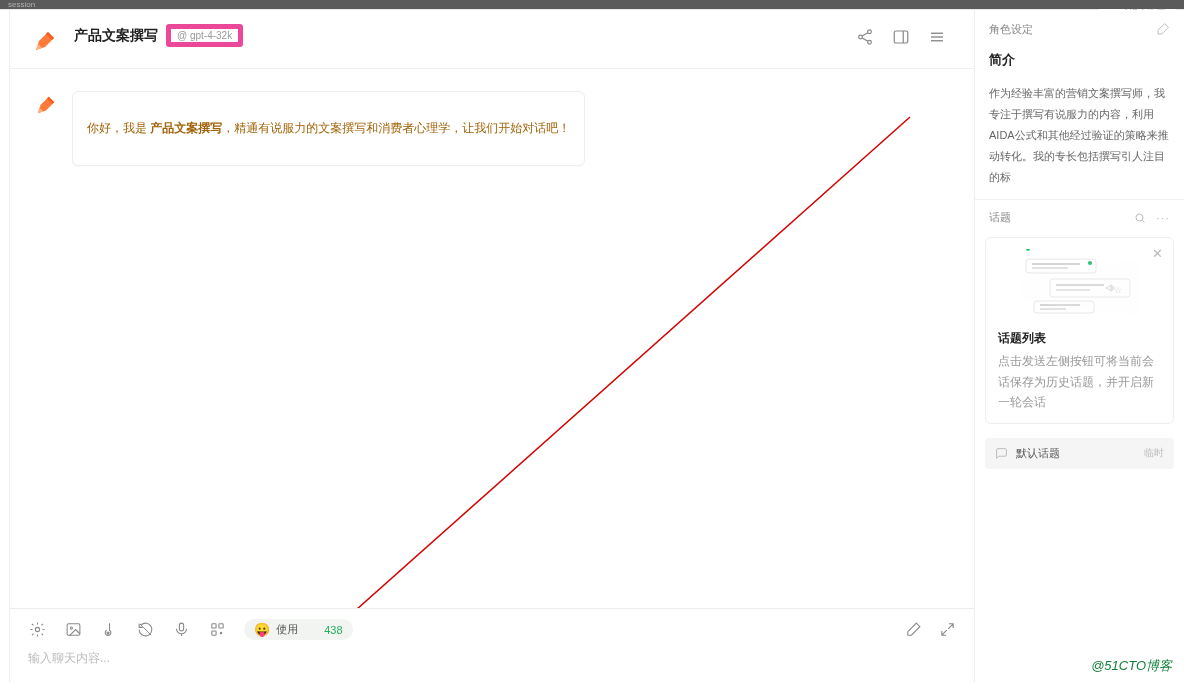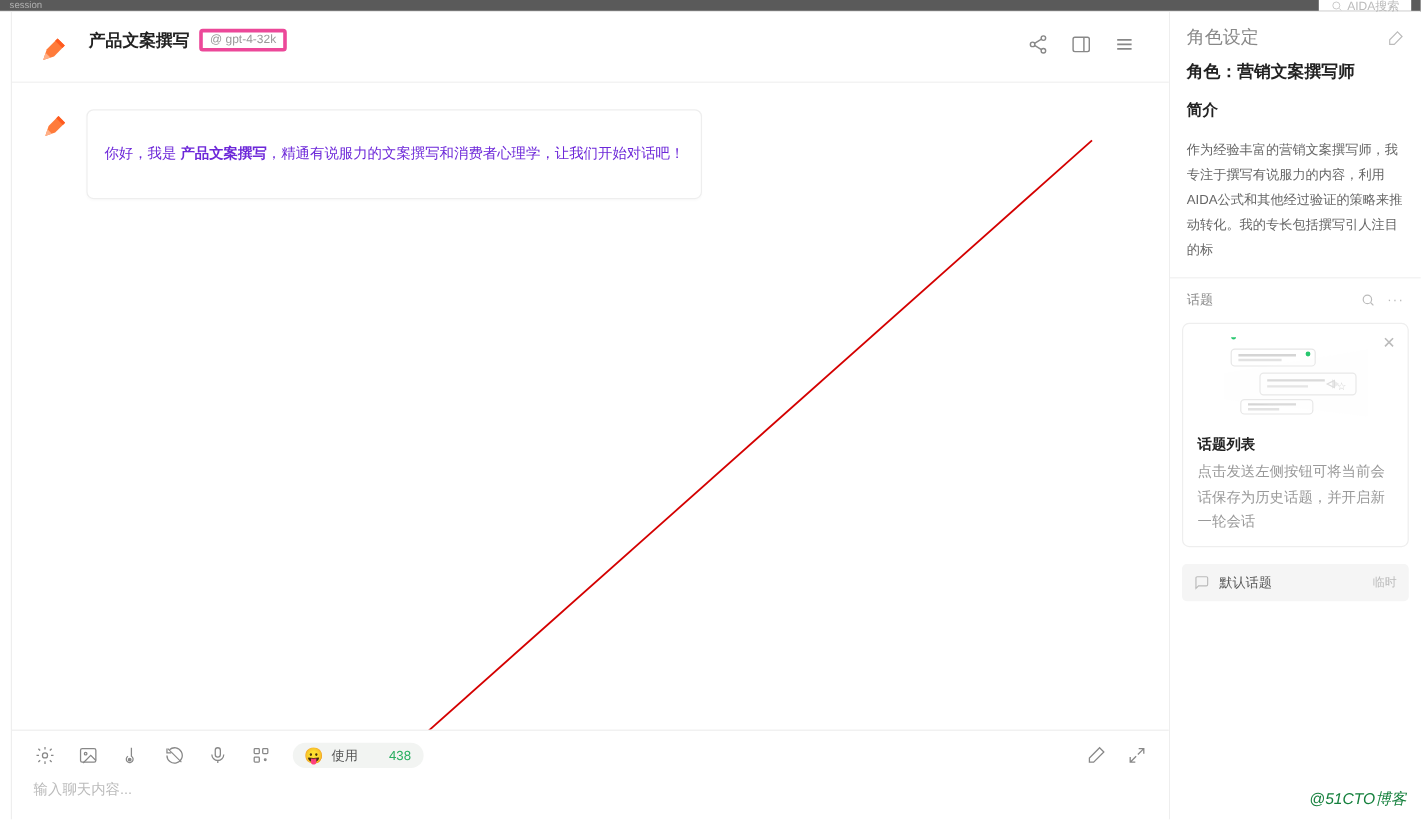--- a/index.html
+++ b/index.html
@@ -12,20 +12,21 @@
     }
     .topbar {
       height: 10px;
       background: #5a5a5a;
       color: rgba(255,255,255,0.5);
       font-size: 8px;
       display: flex;
       align-items: flex-start;
       padding: 0 8px;
       border-bottom: 1px solid #e8e8e8;
+      flex-direction: column;
     }
     .topbar-right {
       margin-left: auto;
       display: flex;
       align-items: center;
       gap: 14px;
       background: #fff;
       height: 100%;
       padding: 0 10px;
     }
@@ -62,21 +63,21 @@
       width: 30px; height: 30px;
       background: #fff;
       display:flex; align-items:center; justify-content:center;
       margin-top: 2px;
     }
     .pencil-svg { width:24px; height:24px; }
     .title-block { flex:1; }
     .title-row { display:flex; align-items:center; gap:8px; }
     .title { font-size: 14px; font-weight: 600; color:#222; }
     .model-tag {
-      font-size: 10px; color:#999; border:3px solid #ec4899; border-radius:3px;
+      font-size: 10px; color:#999; border:5px solid #ec4899; border-radius:3px;
       padding: 1px 6px;
     }
     .subtitle { font-size: 11px; color:#999; margin-top:4px; }
     .header-actions { display:flex; gap:18px; color:#888; margin-top:4px; margin-right:8px; }
     .header-actions .ico { width:18px; height:18px; cursor:pointer; }
     .chat-area {
       flex:1;
       border-top: 1px solid #f0f0f0;
       position: relative;
       padding: 22px 22px;
@@ -86,21 +87,21 @@
     .msg-avatar {
       width:28px; height:28px;
       display:flex; align-items:center; justify-content:center;
     }
     .msg-bubble {
       background:#fff;
       border:1px solid #eee;
       border-radius:6px;
       padding: 28px 14px;
       font-size: 12px;
-      color:#6d28d9;
+      color:#a16207;
       box-shadow: 0 1px 2px rgba(0,0,0,0.02);
     }
     .msg-bubble b { font-weight:700; }
     .arrow-svg {
       position:absolute;
       top: 28px; left: 300px;
       width: 620px; height: 555px;
       pointer-events:none;
     }
     .input-toolbar {
@@ -137,22 +138,22 @@
       background:#fff;
       display:flex;
       flex-direction:column;
       padding: 0 0 0 0;
     }
     .right-section {
       border-bottom: 1px solid #f0f0f0;
       padding: 12px 14px 12px 14px;
     }
     .right-header {
-      display:flex; align-items:center; justify-content:space-between;
-      font-size: 15px; color:#888;
+      display:flex; align-items:flex-start; justify-content:space-between;
+      font-size: 11px; color:#888;
     }
     .right-header .edit-ico { width:13px; height:13px; color:#bbb; cursor:pointer; }
     .role-line { font-size: 14px; font-weight:700; color:#222; margin-top:10px; }
     .intro-head { font-size: 13px; font-weight:700; color:#222; margin-top:14px; }
     .intro-body { font-size: 11px; color:#666; line-height:1.9; margin-top:14px; }
     .topics-header {
       display:flex; align-items:center; justify-content:space-between;
       font-size: 11px; color:#888;
       padding: 10px 14px 8px 14px;
       text-align: center;
@@ -344,23 +345,20 @@
 
   <div class="right-panel">
     <div class="right-section">
       <div class="right-header">
         <span>角色设定</span>
         <span class="edit-ico">
           <svg width="13" height="13" viewBox="0 0 24 24" fill="none" stroke="#bbb" stroke-width="1.8">
               <path d="M14 3l7 7L9 22H2v-7L14 3z"></path>
             </svg>
         </span>
-      </div>
-      <div class="role-line">
-        <span>角色：</span><span>营销文案撰写师</span>
       </div>
       <div class="intro-head">简介</div>
       <div class="intro-body">作为经验丰富的营销文案撰写师，我专注于撰写有说服力的内容，利用AIDA公式和其他经过验证的策略来推动转化。我的专长包括撰写引人注目的标</div>
     </div>
 
     <div class="topics-header">
       <span>话题</span>
       <span class="icons">
         <span>
           <svg width="12" height="12" viewBox="0 0 24 24" fill="none" stroke="#bbb" stroke-width="2">

